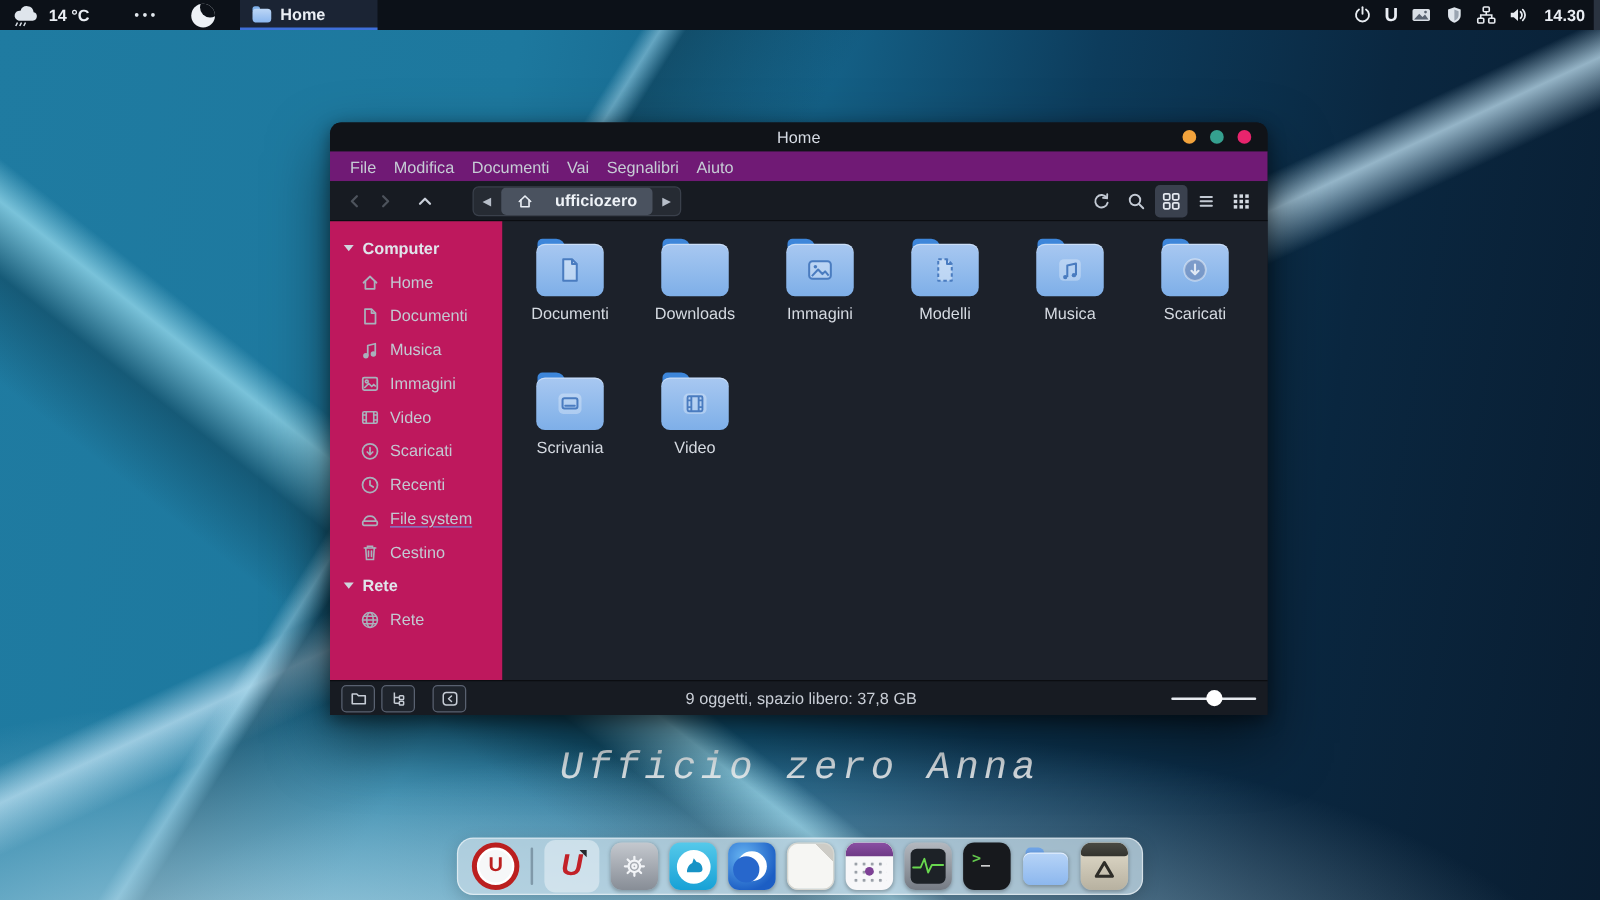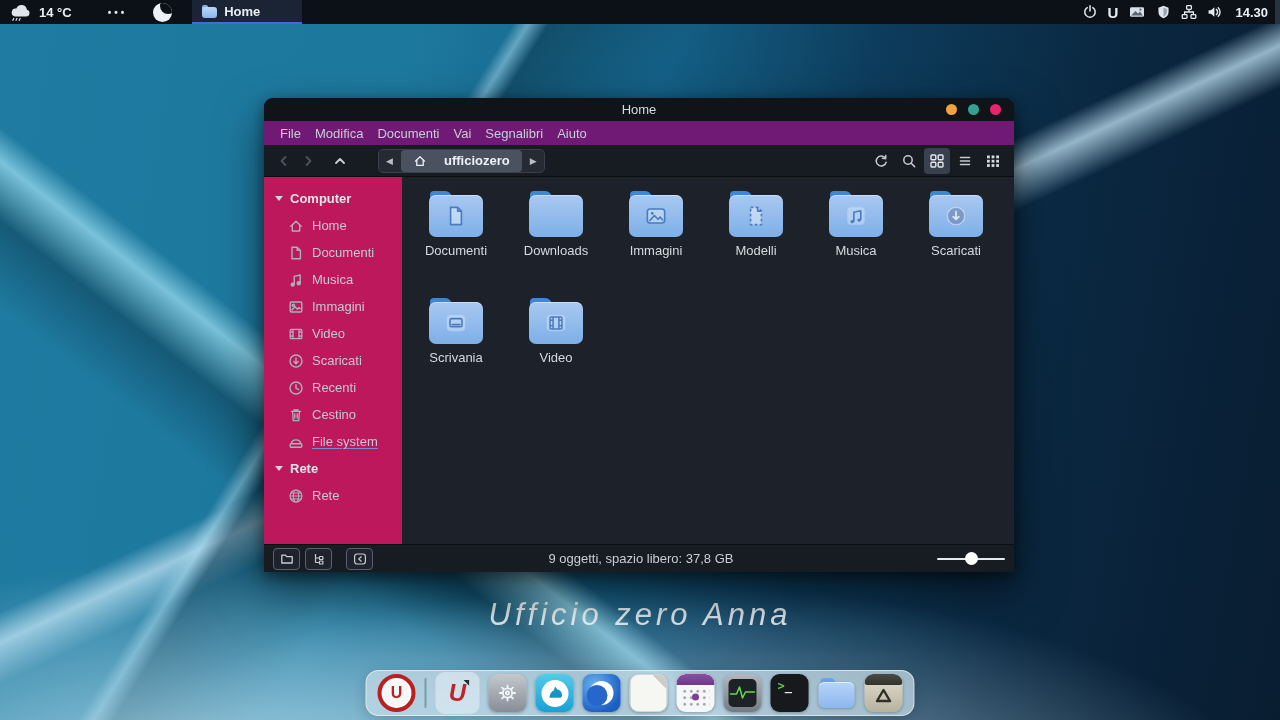--- a/index.html
+++ b/index.html
@@ -11,21 +11,21 @@
   .wallpaper { position:absolute; inset:0;
     background:
       radial-gradient(ellipse 850px 460px at 16% 120%, rgba(219,240,249,.95) 0%, rgba(168,212,230,.55) 38%, rgba(168,212,230,0) 66%),
       radial-gradient(ellipse 980px 380px at 52% 114%, rgba(181,214,230,.85) 0%, rgba(181,214,230,0) 62%),
       linear-gradient(122deg, rgba(0,0,0,0) 30.5%, rgba(175,220,238,.5) 31.4%, rgba(10,42,60,.45) 32.6%, rgba(10,42,60,0) 41%),
       linear-gradient(38deg, rgba(0,0,0,0) 24%, rgba(13,58,78,.5) 29%, rgba(160,225,242,.7) 32.5%, rgba(160,225,242,0) 34.5%),
       linear-gradient(155deg, rgba(0,0,0,0) 46.5%, rgba(195,228,245,.75) 48.8%, rgba(195,228,245,0) 52%),
       linear-gradient(100deg, #1f7ba1 0%, #1d789e 30%, #146086 48%, #0d3c5c 63%, #0a2740 80%, #091d31 100%);
   }
   .signature { position:absolute; top:597px; left:50%; transform:translateX(-50%);
-    font-family:Liberation Sans, sans-serif; font-style:italic; font-size:31px;
+    font-family:Liberation Mono, monospace; font-style:italic; font-size:31px;
     letter-spacing:4px; color:rgba(255,255,255,.85); white-space:nowrap; }
 
   
   .panel { position:absolute; top:0; left:0; right:0; height:24px; background:#0c1118;
     display:flex; align-items:center; color:#eaeef4; font-size:13px; font-weight:bold; z-index:30; }
   .weather { display:flex; align-items:center; gap:5px; margin-left:8px; }
   .panel-dots { margin-left:36px; font-size:10px; letter-spacing:3px; color:#e3e8ee; cursor:default; }
   .moon { position:relative; width:19px; height:19px; margin-left:26px; border-radius:50%; background:#edf1f6; overflow:hidden; }
   .moon::after { content:""; position:absolute; width:16px; height:16px; border-radius:50%; background:#0c1118; top:-5px; right:-4px; }
   .task-item { margin-left:20px; height:24px; display:flex; align-items:center; gap:7px;
@@ -329,33 +329,33 @@
           <span>Scaricati</span>
         </div>
         <div class="side-item">
           <svg width="16" height="16" viewBox="0 0 16 16" fill="none" stroke="#a9b1bc" stroke-width="1.4" stroke-linecap="round">
               <circle cx="8" cy="8" r="6"></circle>
               <path d="M8 4.6 V8 L10.6 9.6"></path>
             </svg>
           <span>Recenti</span>
         </div>
         <div class="side-item">
+          <svg width="16" height="16" viewBox="0 0 16 16" fill="none" stroke="#a9b1bc" stroke-width="1.4">
+              <path d="M3.2 9.8 A4.9 4.9 0 0 1 12.8 9.8"></path>
+              <rect x="2.2" y="9.8" width="11.6" height="3.4" rx="1"></rect>
+            </svg>
+          <span class="ul">File system</span>
+        </div>
+        <div class="side-item">
           <svg width="16" height="16" viewBox="0 0 16 16" fill="none" stroke="#a9b1bc" stroke-width="1.3" stroke-linecap="round">
               <path d="M3.4 4.4 H12.6 M6 4.4 V3 H10 V4.4"></path>
               <path d="M4.6 4.4 L5.2 13.6 H10.8 L11.4 4.4"></path>
               <path d="M6.8 6.8 V11.2 M9.2 6.8 V11.2"></path>
             </svg>
           <span>Cestino</span>
-        </div>
-        <div class="side-item">
-          <svg width="16" height="16" viewBox="0 0 16 16" fill="none" stroke="#a9b1bc" stroke-width="1.4">
-              <path d="M3.2 9.8 A4.9 4.9 0 0 1 12.8 9.8"></path>
-              <rect x="2.2" y="9.8" width="11.6" height="3.4" rx="1"></rect>
-            </svg>
-          <span class="ul">File system</span>
         </div>
         <div class="side-header">
           <span class="tri"></span>
           <span>Rete</span>
         </div>
         <div class="side-item">
           <svg width="16" height="16" viewBox="0 0 16 16" fill="none" stroke="#a9b1bc" stroke-width="1.2">
               <circle cx="8" cy="8" r="6"></circle>
               <ellipse cx="8" cy="8" rx="2.6" ry="6"></ellipse>
               <path d="M2.2 8 H13.8 M3 5 H13 M3 11 H13"></path>

